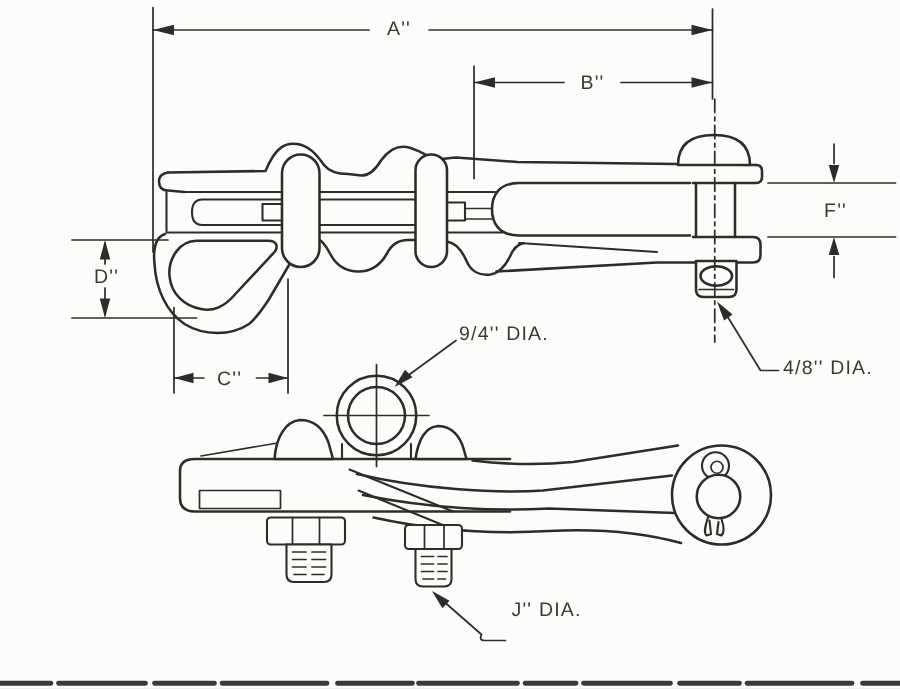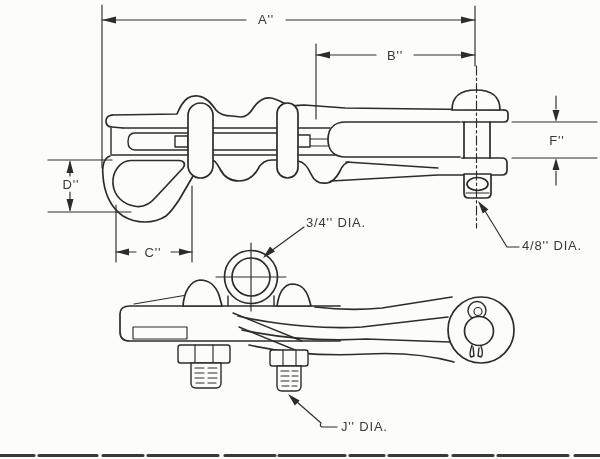--- a/index.html
+++ b/index.html
@@ -162,17 +162,17 @@
   </g>
 
   <path class="scan" d="M0,455.5 H600"></path>
 </svg>
 
 <div class="lbl" style="left:266px;top:19px">A''</div>
 <div class="lbl" style="left:395px;top:55px">B''</div>
 <div class="lbl" style="left:153px;top:252px">C''</div>
 <div class="lbl" style="left:71px;top:184px">D''</div>
 <div class="lbl" style="left:557px;top:140px">F''</div>
-<div class="lbl ls" style="left:306px;top:222px">3/4'' DIA.</div>
+<div class="lbl ls" style="left:306px;top:222px">9/4'' DIA.</div>
 <div class="lbl ls" style="left:522px;top:245px">4/8'' DIA.</div>
-<div class="lbl ls" style="left:341px;top:426px">J'' DIA.</div>
+<div class="lbl ls" style="left:341px;top:406px">J'' DIA.</div>
 
 </div>
 
 </body></html>

